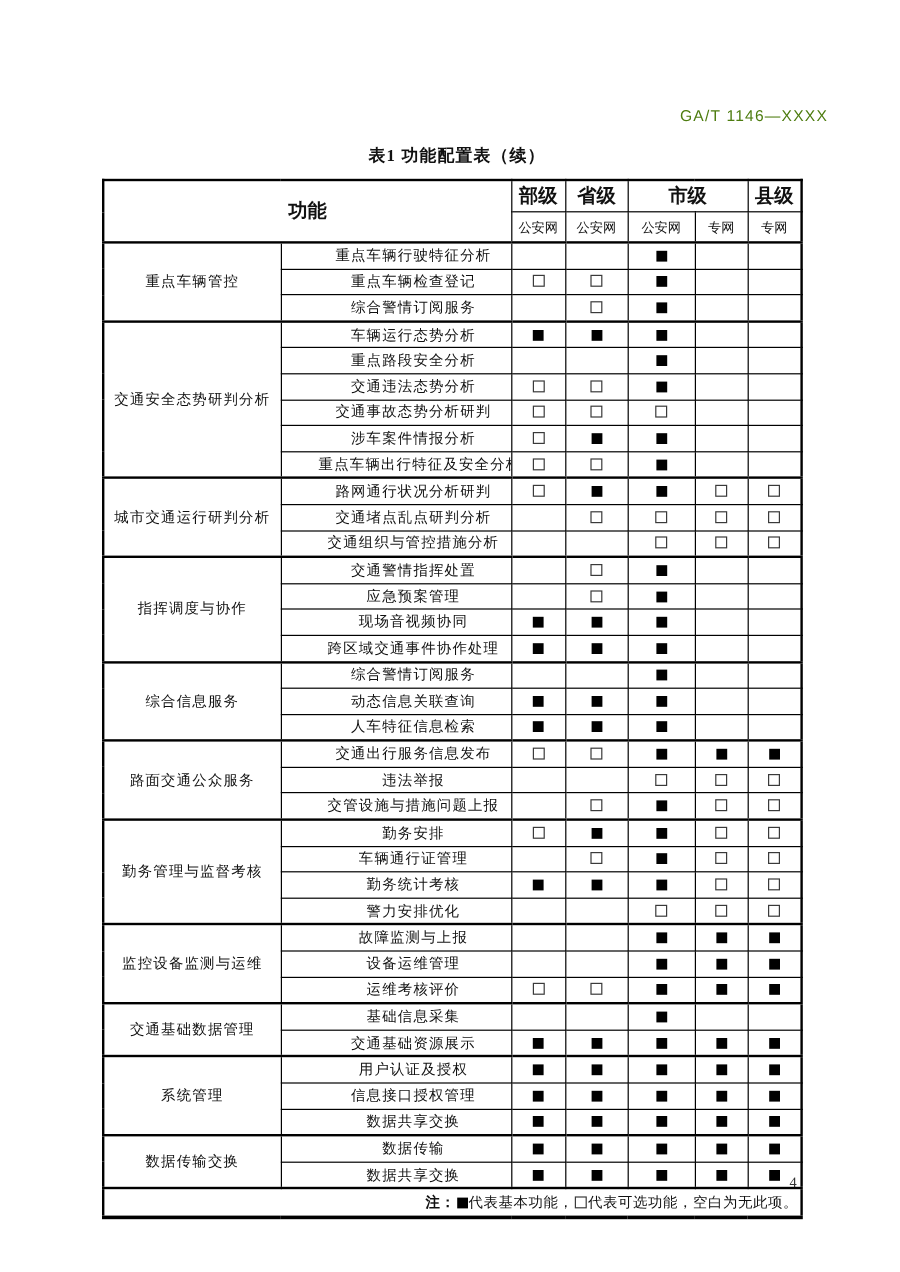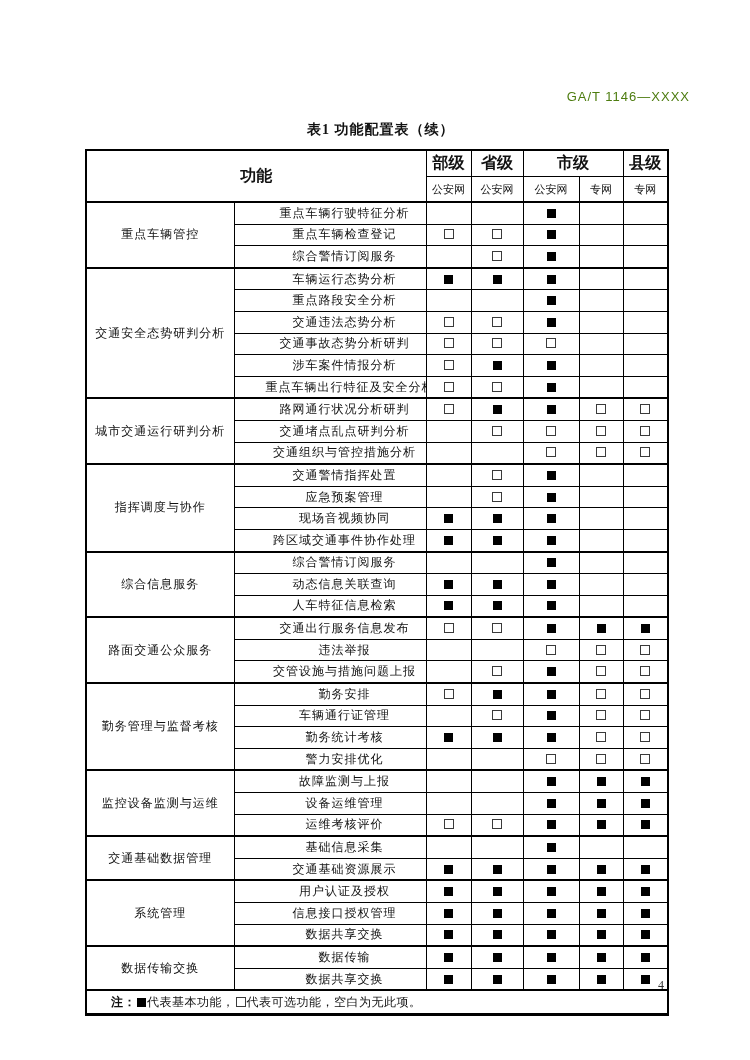--- a/index.html
+++ b/index.html
@@ -42,21 +42,21 @@
   .func-table thead tr.lvl-row th { border-bottom: 1px solid #000; }
   .func-table thead th.fn-head { border-bottom: 2px solid #000; }
   .func-table tbody td { height: 20.6px; }
   .func-table tbody tr.group-start td { border-top: 2px solid #000; }
   .func-table td.cat { font-size: 12px; letter-spacing: 1px; }
   .func-table td.fn  { font-size: 12px; letter-spacing: 1px; padding-left: 31px; }
   .mk { display: inline-block; width: 9px; height: 9px; vertical-align: -1px; }
   .mk-basic { background: #000; }
   .mk-opt   { background: #fff; border: 1.2px solid #3a3a3a; width: 8px; height: 8px; }
   .func-table tr.note-row td {
-    height: 22px; text-align: left; padding-left: 24px;
+    height: 22px; text-align: right; padding-left: 24px;
     border-top: 2px solid #000; border-bottom: 3px solid #000;
     font-size: 12px; letter-spacing: 0.5px;
   }
   .note-prefix { font-weight: bold; }
   .note-row .mk { margin: 0 1px; }
   .page-number {
     position: absolute; top: 978px; left: 658px;
     font-size: 12px; color: #333;
     font-family: "Liberation Serif","DejaVu Serif",serif;
   }

